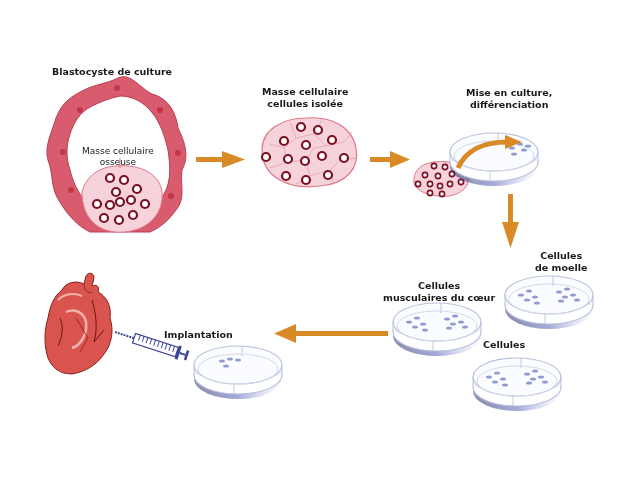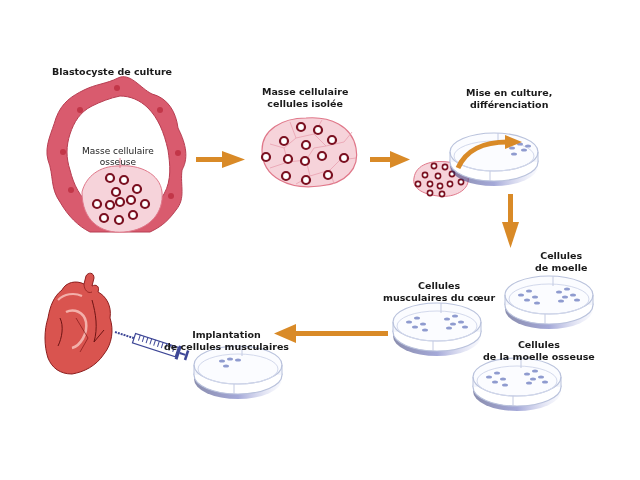--- a/index.html
+++ b/index.html
@@ -228,18 +228,16 @@
 <div class="label" style="left:535px; top:250px;">
   <span>Cellules</span>
   <span>de moelle</span>
 </div>
 <div class="label" style="left:383px; top:280px;">
   <span>Cellules</span>
   <span>musculaires du cœur</span>
 </div>
 <div class="label" style="left:483px; top:339px;">
   <span>Cellules</span>
-  <span>de la moelle osseuse</span>
 </div>
 <div class="label" style="left:164px; top:290px;margin-top:39px;">
   <span>Implantation</span>
-  <span>de cellules musculaires</span>
 </div>
 
 </body></html>

